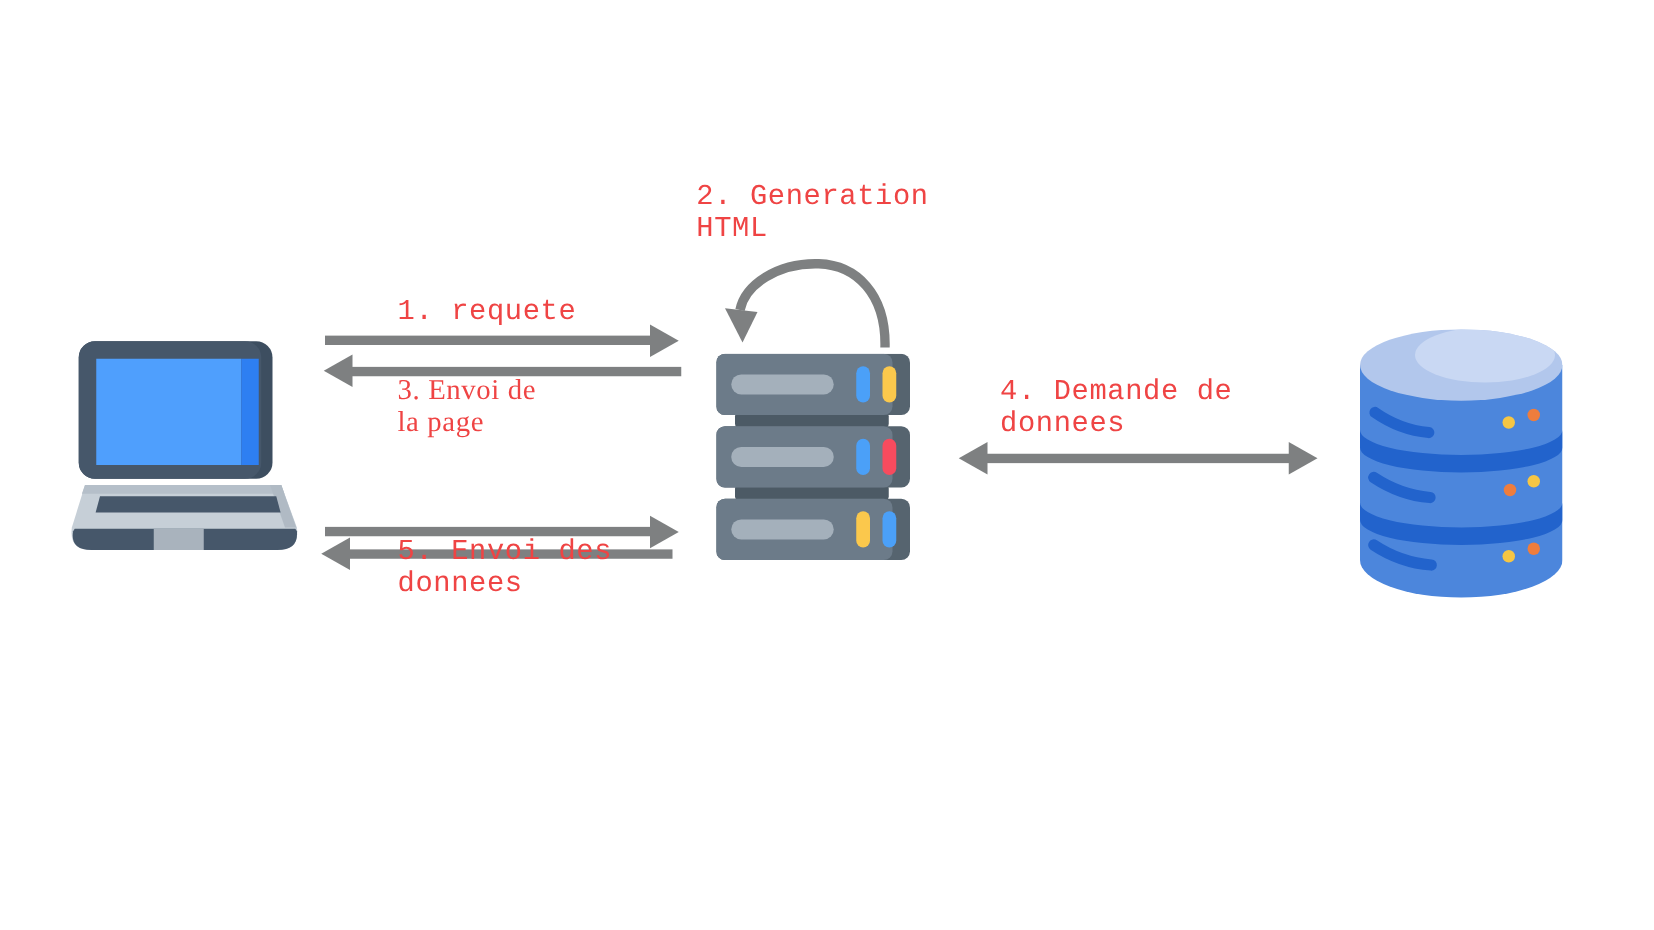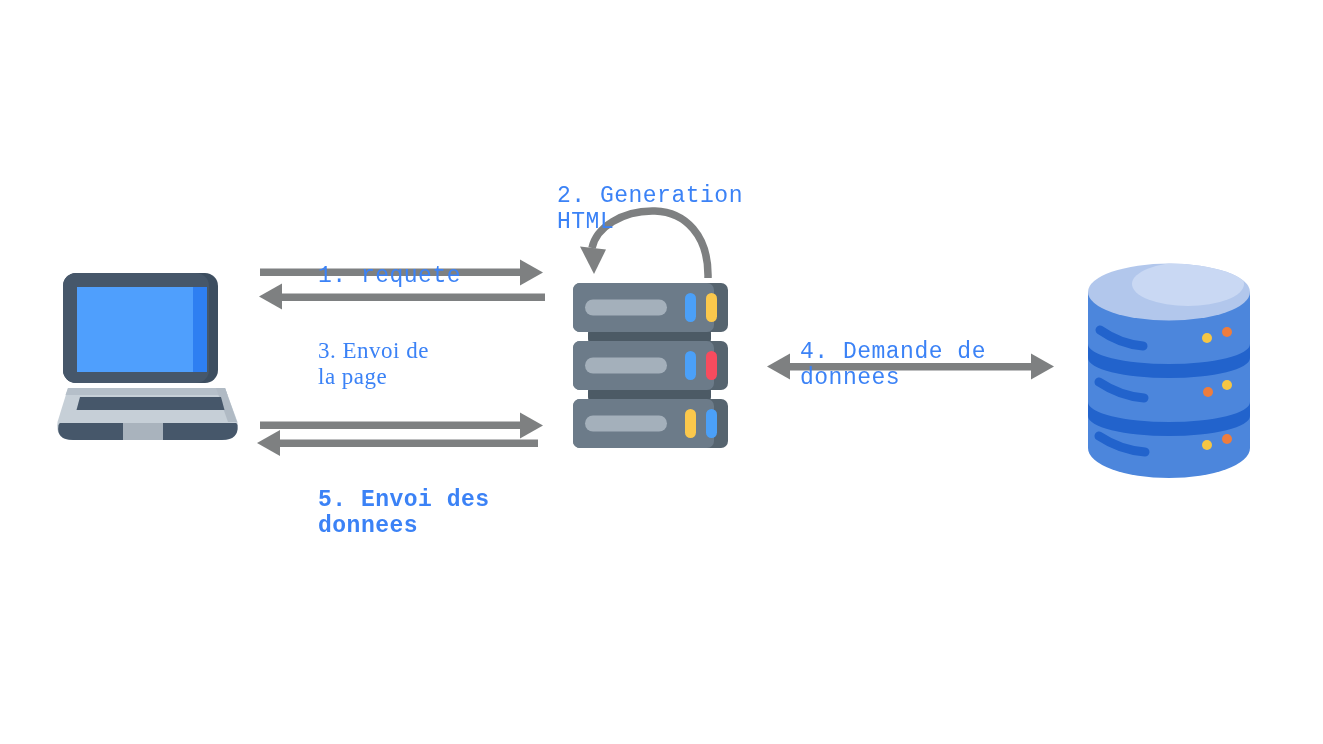--- a/index.html
+++ b/index.html
@@ -7,24 +7,23 @@
     position: relative;
     width: 1323px;
     height: 744px;
     background: #ffffff;
     overflow: hidden;
     font-family: "Liberation Mono", monospace;
   }
   .label {
     position: absolute;
     font: 23px/26px "Liberation Mono", monospace;
-    color: #3b82f6;
+    color: #ef4444;
     white-space: pre-line;
     letter-spacing: 0.5px;
-    margin-top: 39px;
   }
   .icon { position: absolute; }
   svg { display: block; }
   .overlay { position: absolute; left: 0; top: 0; }
 </style>
 </head>
 <body>
 
 <div id="canvas">
 
@@ -55,26 +54,26 @@
       <polygon points="790,353.5 767,366.5 790,379.5"></polygon>
       <polygon points="1031,353.5 1054,366.5 1031,379.5"></polygon>
     </g>
 
     <g>
       <path d="M708 278 C709 235 685 212 655 211 C622 210 596 228 592 248" fill="none" stroke="#7e8081" stroke-width="7.5"></path>
       <polygon points="580,246.5 606,249.5 594,274" fill="#7e8081"></polygon>
     </g>
   </svg>
 
-  <div class="label" style="left:318px; top:224px;">1. requete</div>
+  <div class="label" style="left:318px; top:236px;">1. requete</div>
   <div class="label" style="left:557px; top:144px;">2. Generation
 HTML</div>
   <div class="label" style="left:318px; top:299px;font-family:Liberation Serif, serif;">3. Envoi de
 la page</div>
-  <div class="label" style="left:318px; top:448px;font-weight:bold;">5. Envoi des
+  <div class="label" style="left:318px; top:428px;">5. Envoi des
 donnees</div>
   <div class="label" style="left:800px; top:300px;">4. Demande de
 donnees</div>
 
   <div class="icon" style="left:40px; top:265px;">
     <svg width="205" height="180" viewBox="0 0 205 180">
       <g>
         <rect x="23" y="8" width="155" height="110" rx="13" fill="#3d4e60"></rect>
         <rect x="23" y="8" width="146" height="110" rx="13" fill="#46576a"></rect>
       </g>

